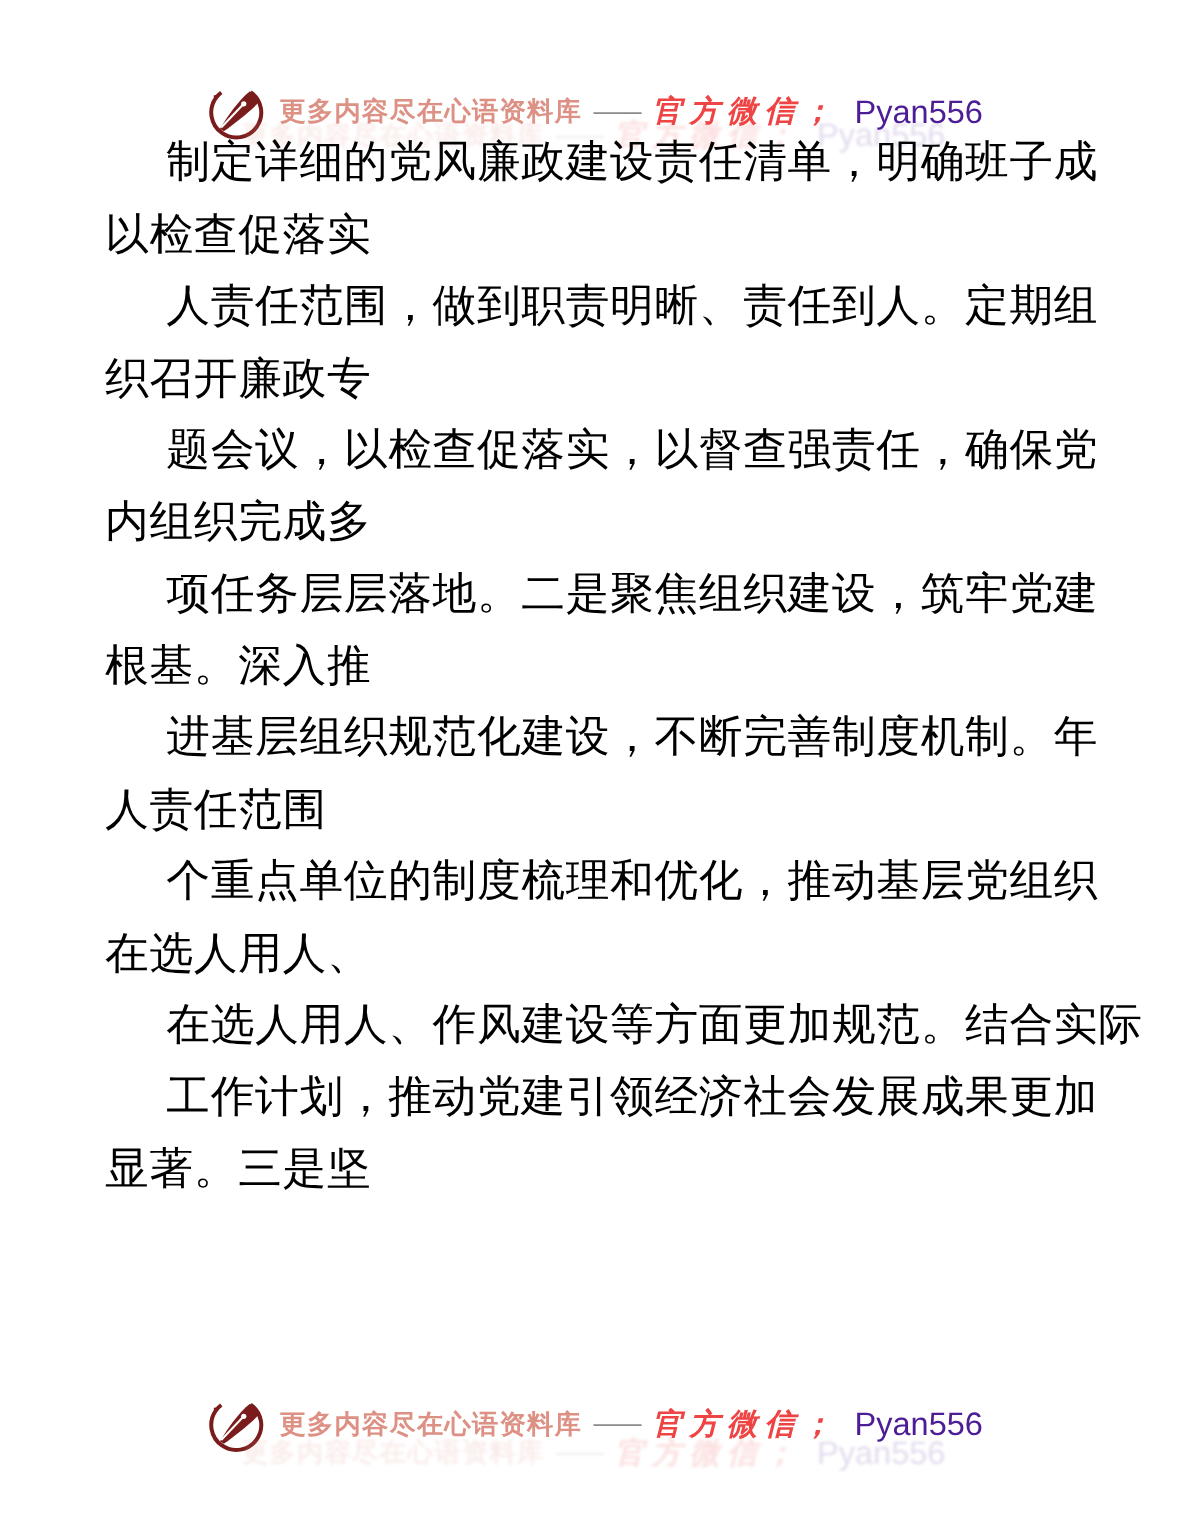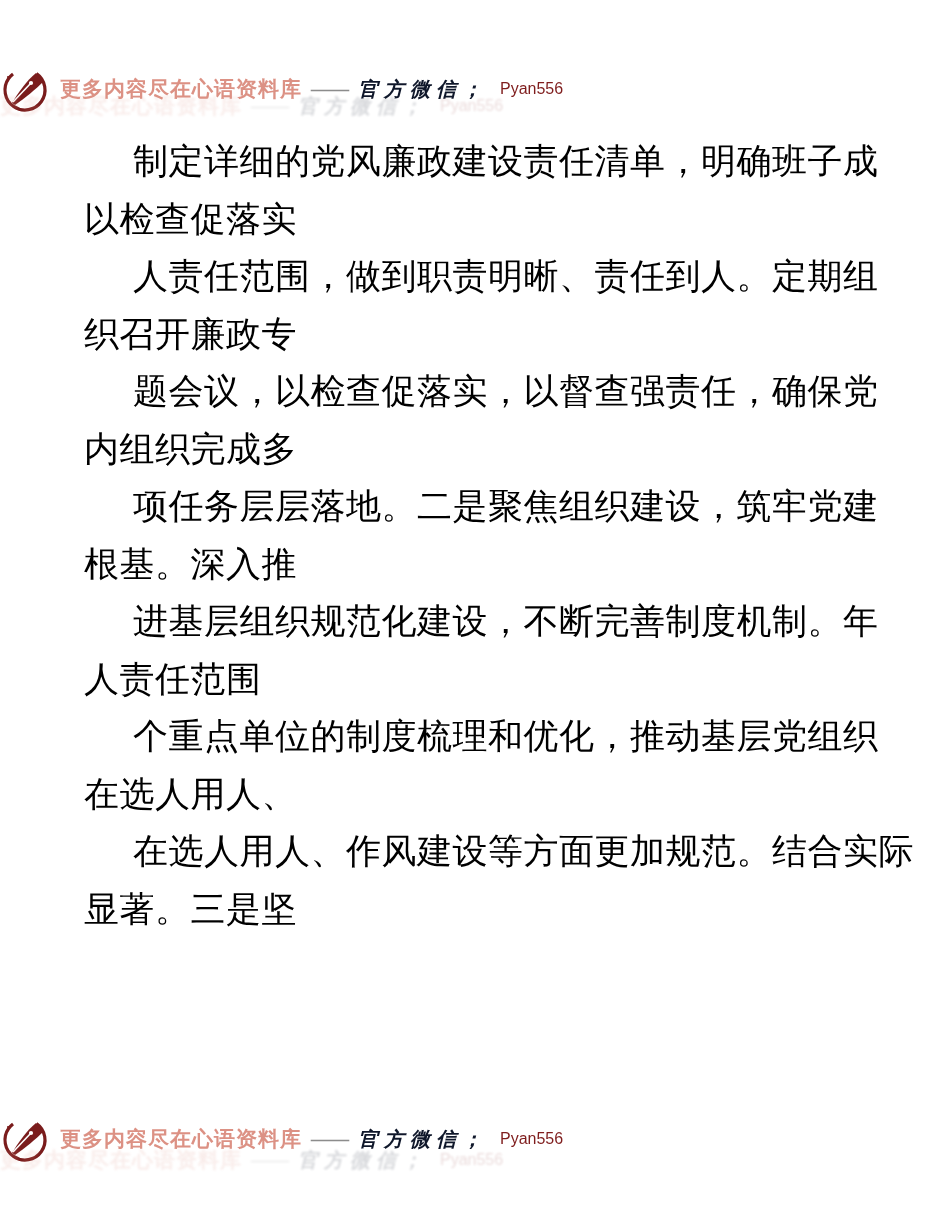--- a/index.html
+++ b/index.html
@@ -16,21 +16,21 @@
     font-family: "Liberation Serif", "DejaVu Serif", serif;
   }
 
   
   .wm-row {
     position: absolute;
     left: 0;
     width: 100%;
     display: flex;
     align-items: center;
-    justify-content: flex-start;
+    justify-content: center;
     gap: 10px;
     white-space: nowrap;
   }
   .wm-row.header { top: 64px; }
   .wm-row.header-ghost { top: 92px; }
   .wm-row.footer { top: 1114px; }
   .wm-row.footer-ghost { top: 1146px; }
   .wm-row.ghost {
     opacity: 0.16;
     filter: blur(1.2px);
@@ -50,37 +50,37 @@
   }
   .wm-dash {
     display: inline-block;
     color: #8c8c8c;
     font-size: 20px;
     font-weight: bold;
     transform: scaleX(1.9);
     margin: 0 8px;
   }
   .wm-wechat {
-    color: #0f172a;
-    font-size: 20px;
+    color: #ef4444;
+    font-size: 24px;
     font-weight: bold;
     font-style: italic;
     letter-spacing: 6px;
   }
   .wm-account {
-    color: #7f1d1d;
-    font-size: 16px;
+    color: #4c1d95;
+    font-size: 26px;
     font-family: "Liberation Sans", "DejaVu Sans", sans-serif;
     margin-left: 2px;
   }
 
   
   .doc {
     position: absolute;
-    top: 133px;
+    top: 101px;
     left: 84px;
     right: 84px;
     color: #000000;
   }
   .doc .line {
     font-size: 35px;
     line-height: 57.5px;
     letter-spacing: 0.5px;
     white-space: nowrap;
     font-weight: normal;
@@ -122,20 +122,21 @@
       <div class="line">织召开廉政专</div>
       <div class="line indent">题会议，以检查促落实，以督查强责任，确保党</div>
       <div class="line">内组织完成多</div>
       <div class="line indent">项任务层层落地。二是聚焦组织建设，筑牢党建</div>
       <div class="line">根基。深入推</div>
       <div class="line indent">进基层组织规范化建设，不断完善制度机制。年</div>
       <div class="line">人责任范围</div>
       <div class="line indent">个重点单位的制度梳理和优化，推动基层党组织</div>
       <div class="line">在选人用人、</div>
       <div class="line indent">在选人用人、作风建设等方面更加规范。结合实际</div>
+      <div class="line indent">工作计划，推动党建引领经济社会发展成果更加</div>
       <div class="line">显著。三是坚</div>
     </div>
 
   <div class="wm-row footer">
     <svg class="wm-logo" viewBox="0 0 50 50" aria-hidden="true">
       <circle cx="25" cy="26" r="20" fill="none" stroke="#7a1c1c" stroke-width="3.2" stroke-dasharray="100 26" transform="rotate(-55 25 26)"></circle>
       <path d="M12 39 C18 29, 27 16, 36 9 L44 17 C36 25, 25 34, 15 41 Z" fill="#7a1c1c"></path>
       <path d="M13 38 L31 19" stroke="#ffffff" stroke-width="1.6" fill="none"></path>
       <circle cx="31" cy="19" r="2.1" fill="#ffffff"></circle>
       <path d="M7 13 l2.2 0 M8.1 11.9 l0 2.2" stroke="#7a1c1c" stroke-width="1.2"></path>

